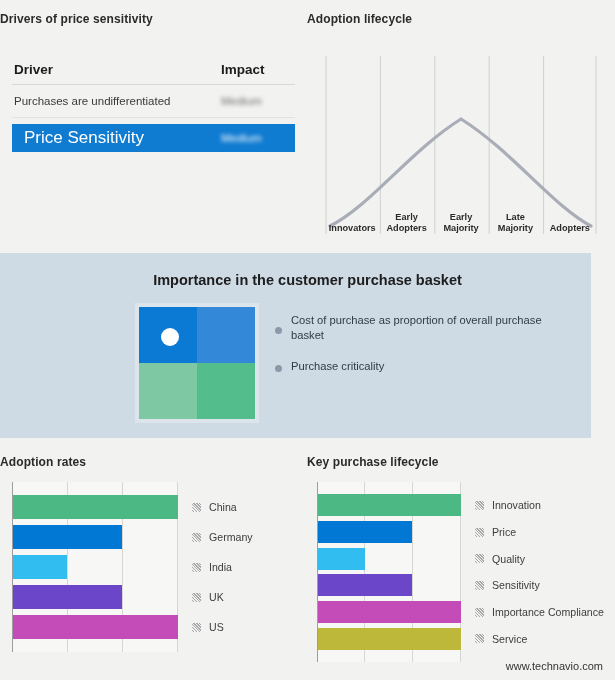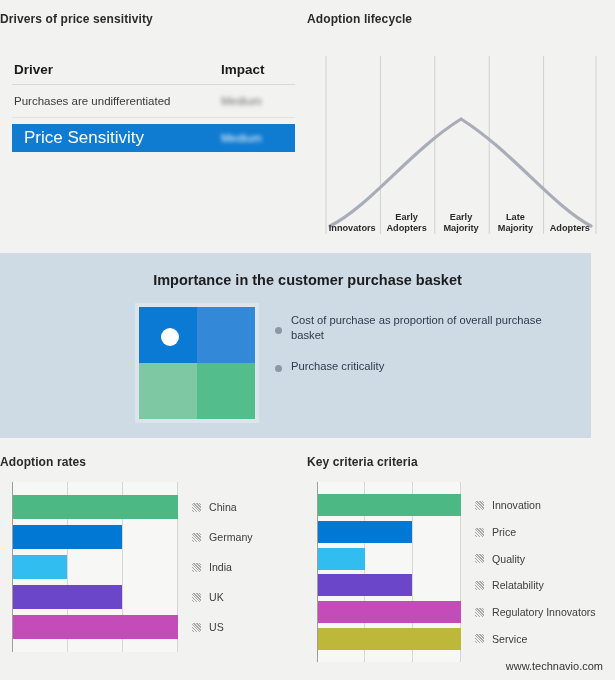--- a/index.html
+++ b/index.html
@@ -437,21 +437,21 @@
         </div>
         <div class="legend-item">
           <span class="legend-swatch"></span>
           <span class="legend-label">US</span>
         </div>
       </div>
     </div>
   </div>
 
   <div id="criteria-panel" class="bar-panel">
-    <div class="bar-title panel-title">Key criteria criteria</div>
+    <div class="bar-title panel-title">Key purchase lifecycle</div>
 
     <div id="criteria-chart" class="chart-area">
       <div class="plot" id="criteria-plot" style="width:144px;height:180px;">
         <div class="axis-line"></div>
         <div class="gridline" style="left:47px;"></div>
         <div class="gridline" style="left:95px;"></div>
         <div class="gridline" style="left:143px;"></div>
         <div class="bars" id="criteria-bars">
           <div class="bar-track">
               <div class="bar" style="width: 100%; background: rgb(76, 185, 133);"></div>
@@ -482,25 +482,25 @@
         <div class="legend-item">
           <span class="legend-swatch"></span>
           <span class="legend-label">Price</span>
         </div>
         <div class="legend-item">
           <span class="legend-swatch"></span>
           <span class="legend-label">Quality</span>
         </div>
         <div class="legend-item">
           <span class="legend-swatch"></span>
-          <span class="legend-label">Relatability</span>
-        </div>
-        <div class="legend-item">
-          <span class="legend-swatch"></span>
-          <span class="legend-label">Regulatory Innovators</span>
+          <span class="legend-label">Sensitivity</span>
+        </div>
+        <div class="legend-item">
+          <span class="legend-swatch"></span>
+          <span class="legend-label">Importance Compliance</span>
         </div>
         <div class="legend-item">
           <span class="legend-swatch"></span>
           <span class="legend-label">Service</span>
         </div>
       </div>
     </div>
   </div>
 
   <div id="footer-url">www.technavio.com</div>

